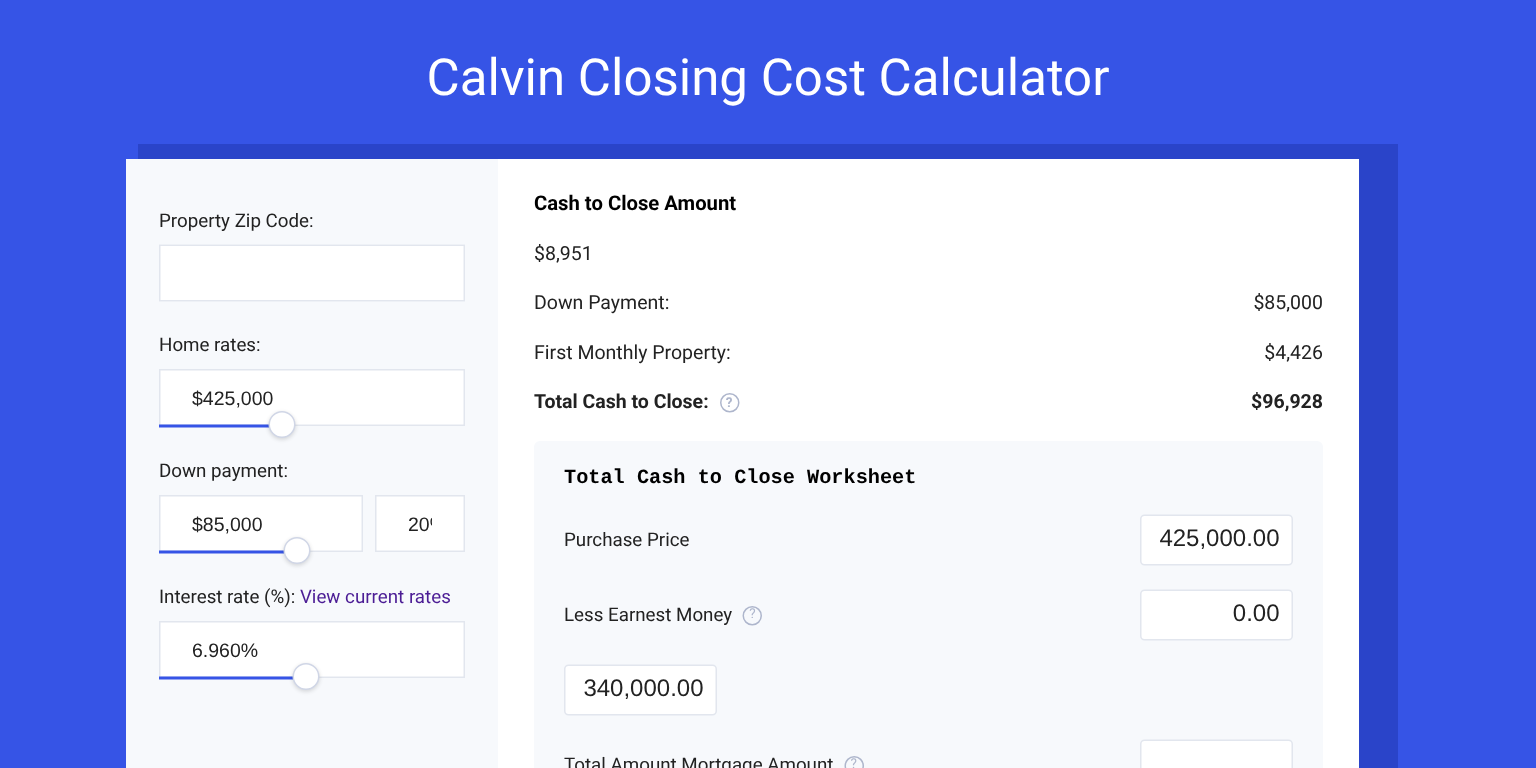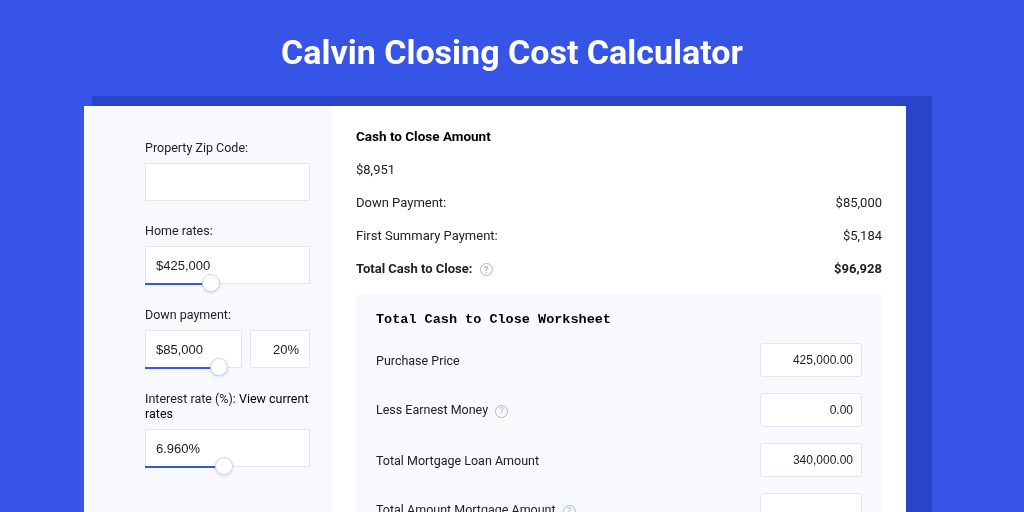--- a/index.html
+++ b/index.html
@@ -6,21 +6,21 @@
   body {
     font-family: -apple-system, BlinkMacSystemFont, "Segoe UI", Roboto, Arial, sans-serif;
     background: #3654e6;
     width: 1024px;
     height: 512px;
     overflow: hidden;
   }
   .hero-title {
     color: #fff;
     font-size: 34px;
-    font-weight: 700;
+    font-weight: 400;
     text-align: center;
     padding: 32px 0 24px 0;
   }
   .panel-shadow {
     background: #2a44c9;
     margin: 0 auto;
     width: 840px;
     padding: 10px 0 0 0;
     position: relative;
   }
@@ -50,44 +50,44 @@
   .form-label {
     font-size: 12.5px;
     color: #222;
     margin-bottom: 8px;
   }
   .form-input {
     width: 100%;
     height: 38px;
     border: 1px solid #e2e6ee;
     background: #fff;
-    padding: 0 10px;
+    padding: 0 21px;
     font-size: 13px;
     color: #222;
   }
-  .field-group { margin-bottom: 22px; position: relative; margin-left: 39px; }
+  .field-group { margin-bottom: 22px; position: relative; }
   .slider-track {
     height: 2px;
     background: #3654e6;
     position: relative;
     margin-top: -1px;
   }
   .slider-thumb {
     width: 18px; height: 18px;
     background: #fff;
     border: 1px solid #d0d6e6;
     border-radius: 50%;
     position: absolute;
     top: -9px;
     box-shadow: 0 1px 3px rgba(0,0,0,0.15);
   }
   .dp-row { display: flex; gap: 8px; }
   .dp-row .form-input:first-child { flex: 1; }
   .dp-row .pct { width: 60px; text-align: right; }
-  .rate-link { color: #000000; text-decoration: none; }
+  .rate-link { color: #4c1d95; text-decoration: none; }
   .summary-title {
     font-weight: 700;
     font-size: 13.5px;
     margin-bottom: 18px;
   }
   .summary-row {
     display: flex;
     justify-content: space-between;
     align-items: center;
     font-size: 13px;
@@ -122,21 +122,21 @@
     margin-top: 16px;
   }
   .mini-input {
     width: 102px;
     height: 28px;
     border: 1px solid #e2e6ee;
     background: #fff;
     border-radius: 3px;
     text-align: right;
     padding: 16px 8px;
-    font-size: 12px;
+    font-size: 16px;
     color: #222;
   }
 </style>
 </head>
 <body>
 
 <h1 class="hero-title">Calvin Closing Cost Calculator</h1>
 
 <div class="panel-shadow">
   <div class="panel">
@@ -187,22 +187,22 @@
       <div class="summary-row">
         <span>$8,951</span>
       </div>
 
       <div class="summary-row">
         <span>Down Payment:</span>
         <span>$85,000</span>
       </div>
 
       <div class="summary-row">
-        <span>First Summary Payment:</span>
-        <span>$5,184</span>
+        <span>First Monthly Property:</span>
+        <span>$4,426</span>
       </div>
 
       <div class="summary-row bold">
         <span>
           <span>Total Cash to Close:</span>
           <span class="help-icon">?</span>
         </span>
         <span>$96,928</span>
       </div>
 
@@ -216,21 +216,20 @@
 
         <div class="worksheet-row">
           <span>
             <span>Less Earnest Money</span>
             <span class="help-icon">?</span>
           </span>
           <input class="mini-input" value="0.00" style="">
         </div>
 
         <div class="worksheet-row">
-          <span>Total Mortgage Loan Amount</span>
           <input class="mini-input" value="340,000.00" style="">
         </div>
 
         <div class="worksheet-row">
           <span>
             <span>Total Amount Mortgage Amount</span>
             <span class="help-icon">?</span>
           </span>
           <input class="mini-input" style="">
         </div>

